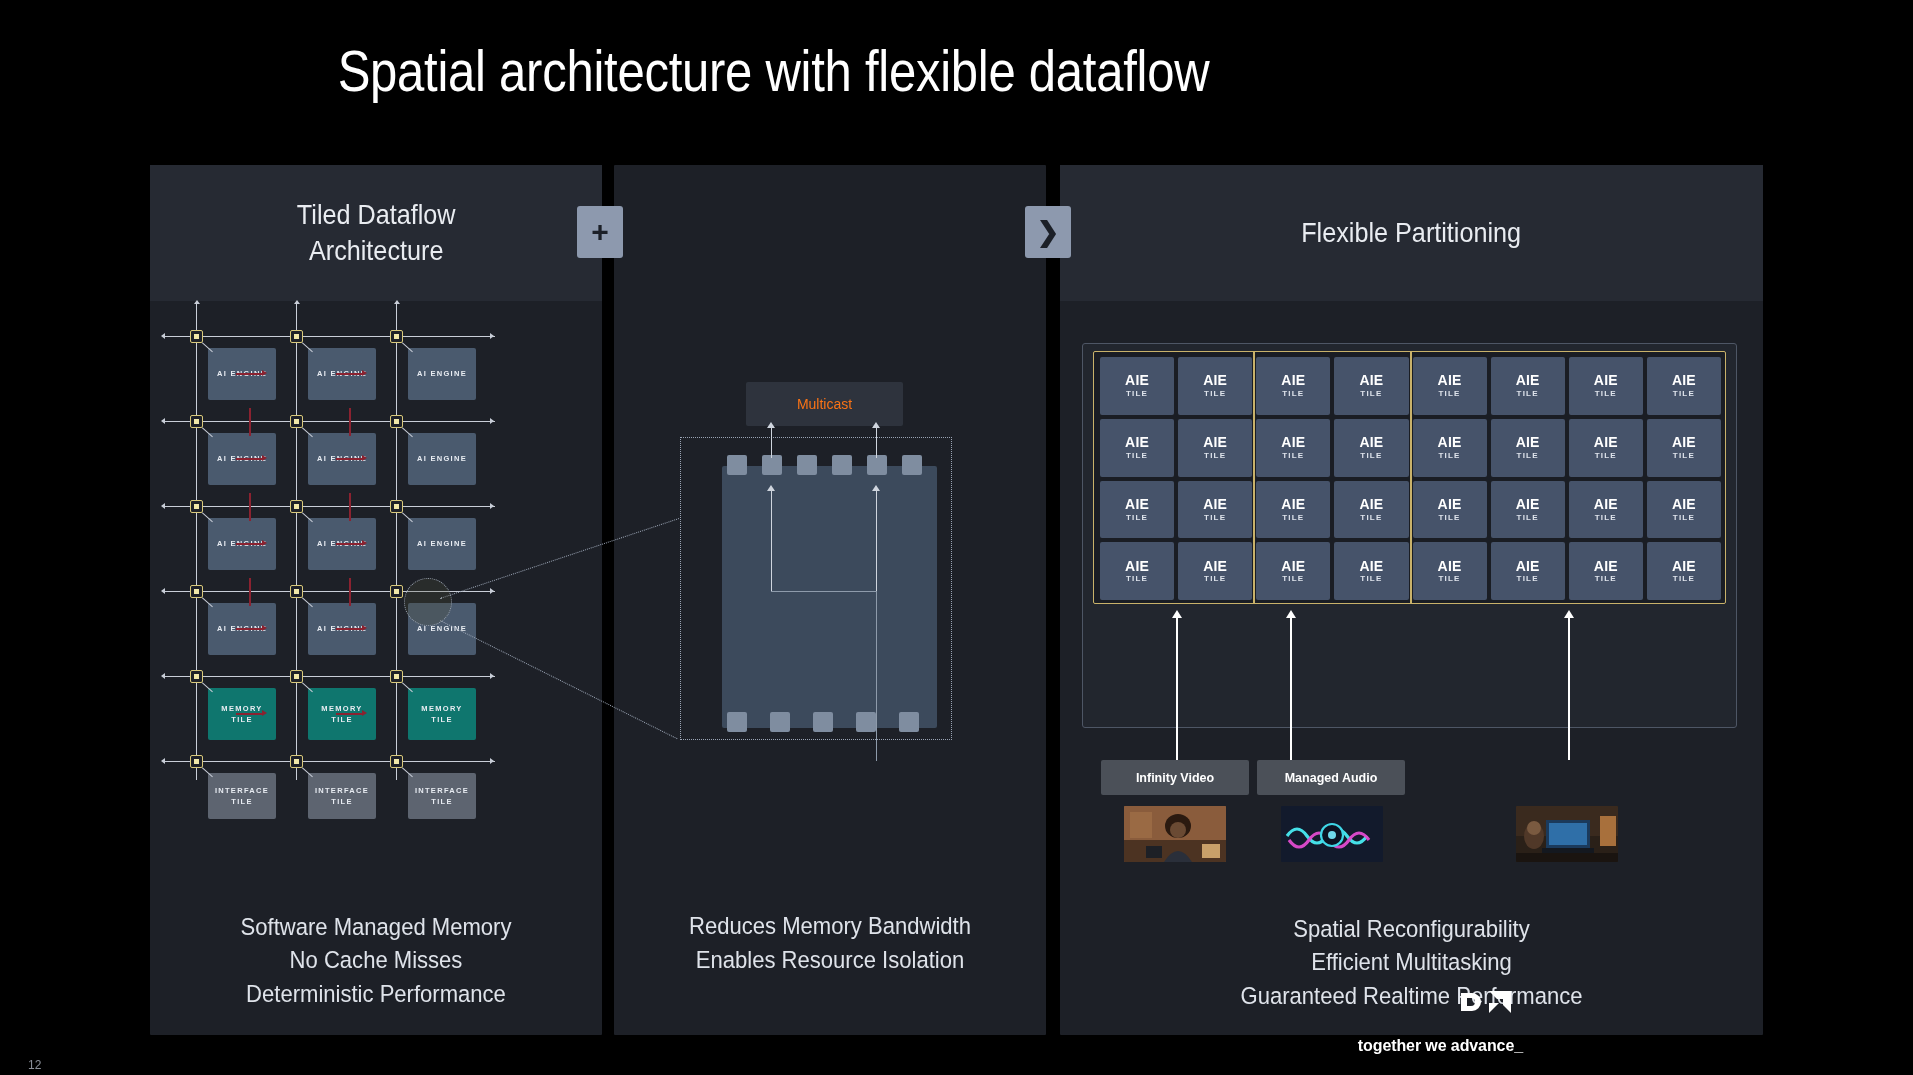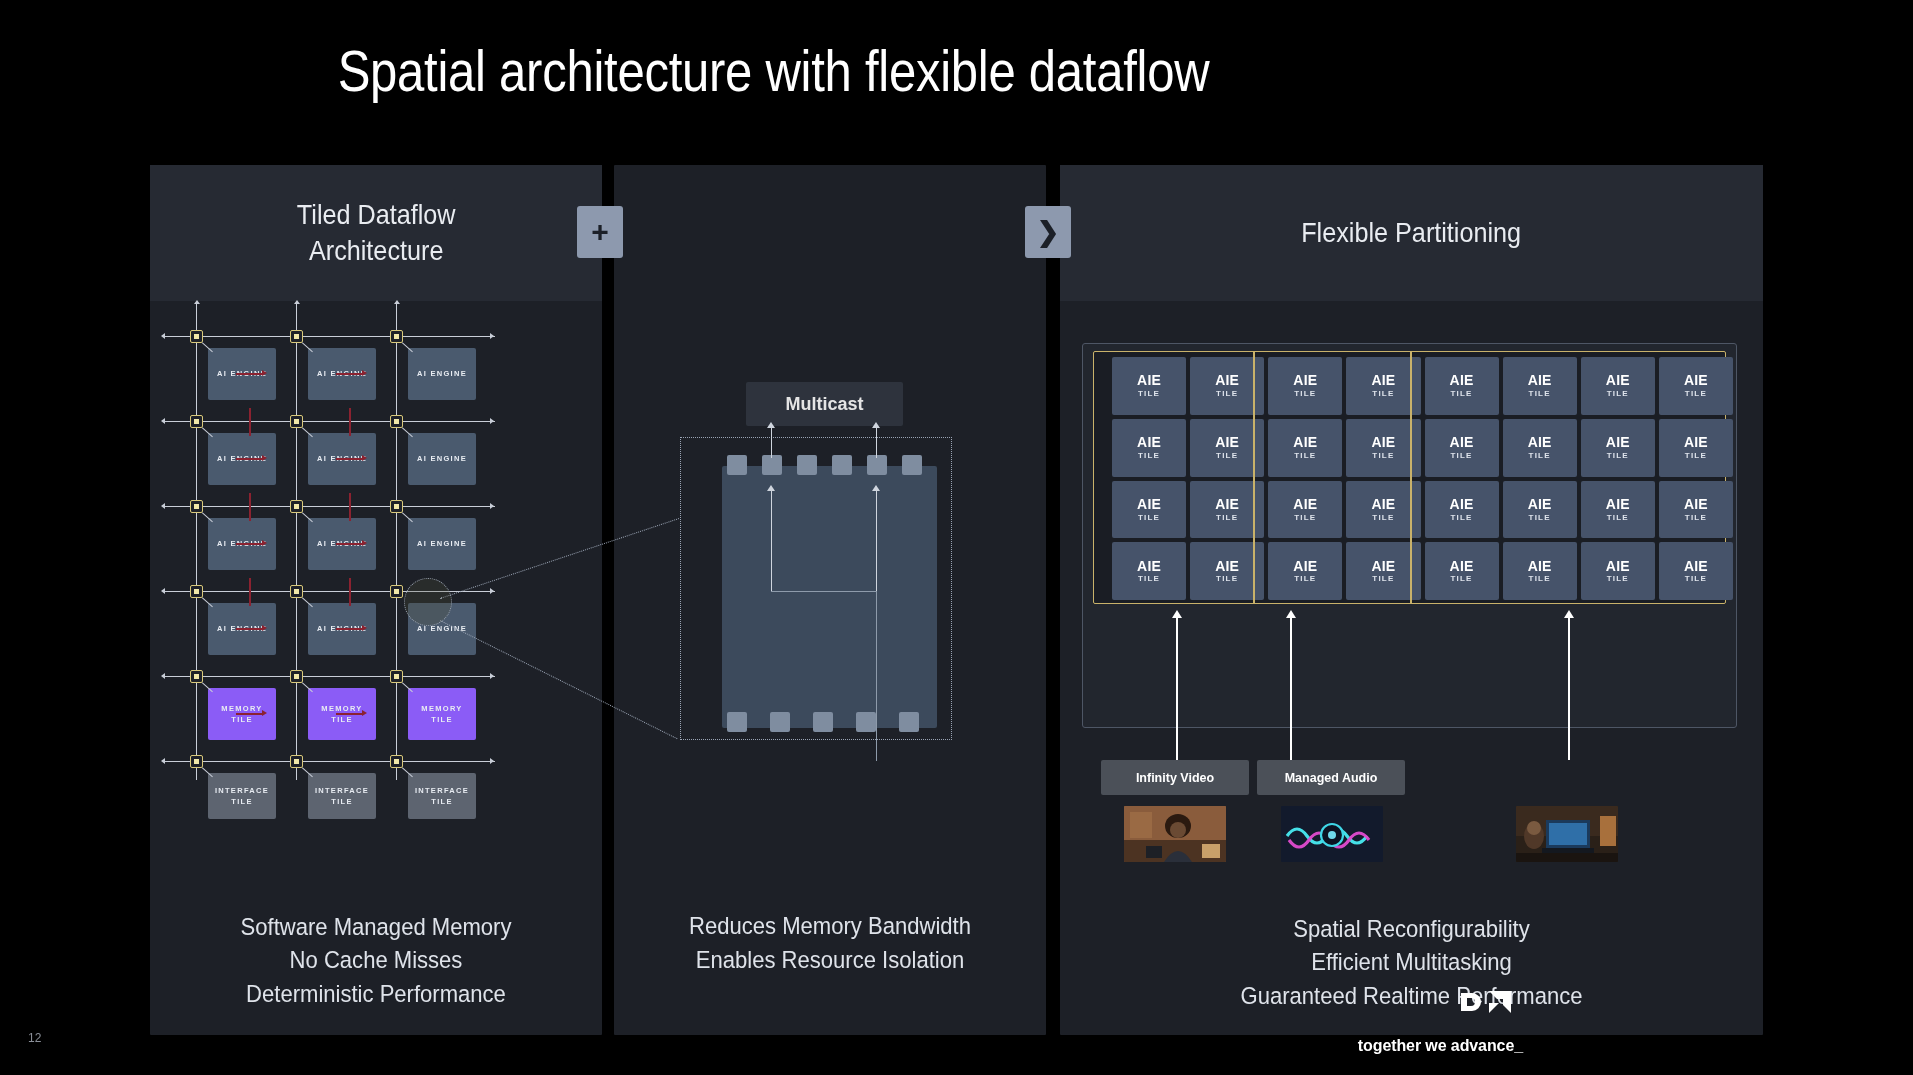--- a/index.html
+++ b/index.html
@@ -67,21 +67,21 @@
   
   #grid-wrap { position: absolute; left: 190px; top: 320px; width: 330px; height: 510px; }
   .tile {
     position: absolute; border-radius: 2px;
     display: flex; flex-direction: column;
     align-items: center; justify-content: center;
     color: #e8ecf2; font-size: 7.5px; font-weight: 700;
     letter-spacing: 1.3px; text-align: center; line-height: 1.5;
   }
   .tile.ai    { background: #4a5a6e; }
-  .tile.mem   { background: #8b5cf6; }
+  .tile.mem   { background: #0f766e; }
   .tile.intf  { background: #5d6470; }
 
   .sw {
     position: absolute; width: 13px; height: 13px;
     background: #1e2129; border: 1.6px solid #d9c97a;
     border-radius: 2px; z-index: 4;
     display: flex; align-items: center; justify-content: center;
   }
   .sw::after { content: ""; width: 5px; height: 5px; background: #f1e7a8; }
   .hline { position: absolute; height: 1.2px; background: #c9ced8; z-index: 2; }
@@ -111,21 +111,21 @@
   }
   .zoom-ray { position: absolute; height: 1.4px; background: transparent;
               border-top: 1.5px dotted #9aa4b4; transform-origin: left center; z-index: 5; }
   #ray-top { left: 440px; top: 598px; width: 252px; transform: rotate(-18.5deg); }
   #ray-bot { left: 440px; top: 620px; width: 265px; transform: rotate(26.5deg); }
 
   #multicast-box {
     position: absolute; left: 746px; top: 382px; width: 157px; height: 44px;
     background: #2e333d; border-radius: 2px;
     display: flex; align-items: center; justify-content: center;
-    color: #e5e5e5; font-size: 18px; font-weight: 700;
+    color: #f97316; font-size: 14px; font-weight: 400;
   }
   #switch-core {
     position: absolute; left: 722px; top: 466px; width: 215px; height: 262px;
     background: #3c4a5c; border-radius: 2px;
   }
   .port {
     position: absolute; width: 20px; height: 20px;
     background: #7f8da0; border-radius: 2px; z-index: 4;
   }
   .mline-v { position: absolute; width: 1.4px; background: #cfd5de; z-index: 5; }
@@ -141,21 +141,20 @@
     border: 1.5px solid #4e5665; border-radius: 3px; background: #22262e;
   }
   #aie-grid {
     position: absolute; left: 1093px; top: 351px; width: 633px; height: 253px;
     background: #1a1d24; border: 1.5px solid #c9b26a; border-radius: 2px;
   }
   .aie {
     position: absolute; background: #46536a; border-radius: 2px;
     display: flex; flex-direction: column; align-items: center; justify-content: center;
     line-height: 1.05;
-    margin-left: 12px;
   }
   .aie .t1 { font-size: 14px; font-weight: 700; color: #ffffff; letter-spacing: 0.2px; }
   .aie .t2 { font-size: 8px; font-weight: 700; color: #dfe4ec; letter-spacing: 1.2px; margin-top: 2px; }
   .part-div { position: absolute; width: 2px; background: #c9b26a; z-index: 5; }
 
   #dma-bar {
     position: absolute; left: 1100px; top: 612px; width: 625px; height: 45px;
     background: #262b34; border-radius: 2px;
     display: flex; align-items: center; justify-content: center;
     color: #ffffff; font-size: 17px; font-weight: 700;
@@ -182,21 +181,21 @@
   #th-content { left: 1516px; top: 806px; }
 
   
   .up-arrow-line { position: absolute; width: 1.6px; background: #ffffff; z-index: 6; }
   .up-arrow-head { position: absolute; width: 0; height: 0;
                    border-left: 5px solid transparent; border-right: 5px solid transparent;
                    border-bottom: 8px solid #ffffff; z-index: 6; }
 
   
   #page-num {
-    position: absolute; left: 28px; bottom: 30px;
+    position: absolute; left: 28px; bottom: 3px;
     font-size: 12px; color: #8a8f98;
   }
   #footer-logo { position: absolute; right: 24px; bottom: 56px; width: 64px; height: 30px; }
   #footer-tag {
     position: absolute; right: 24px; bottom: 20px;
     font-size: 16px; font-weight: 700; color: #ffffff; letter-spacing: -0.1px;
   }
 </style>
 </head>
 <body>

